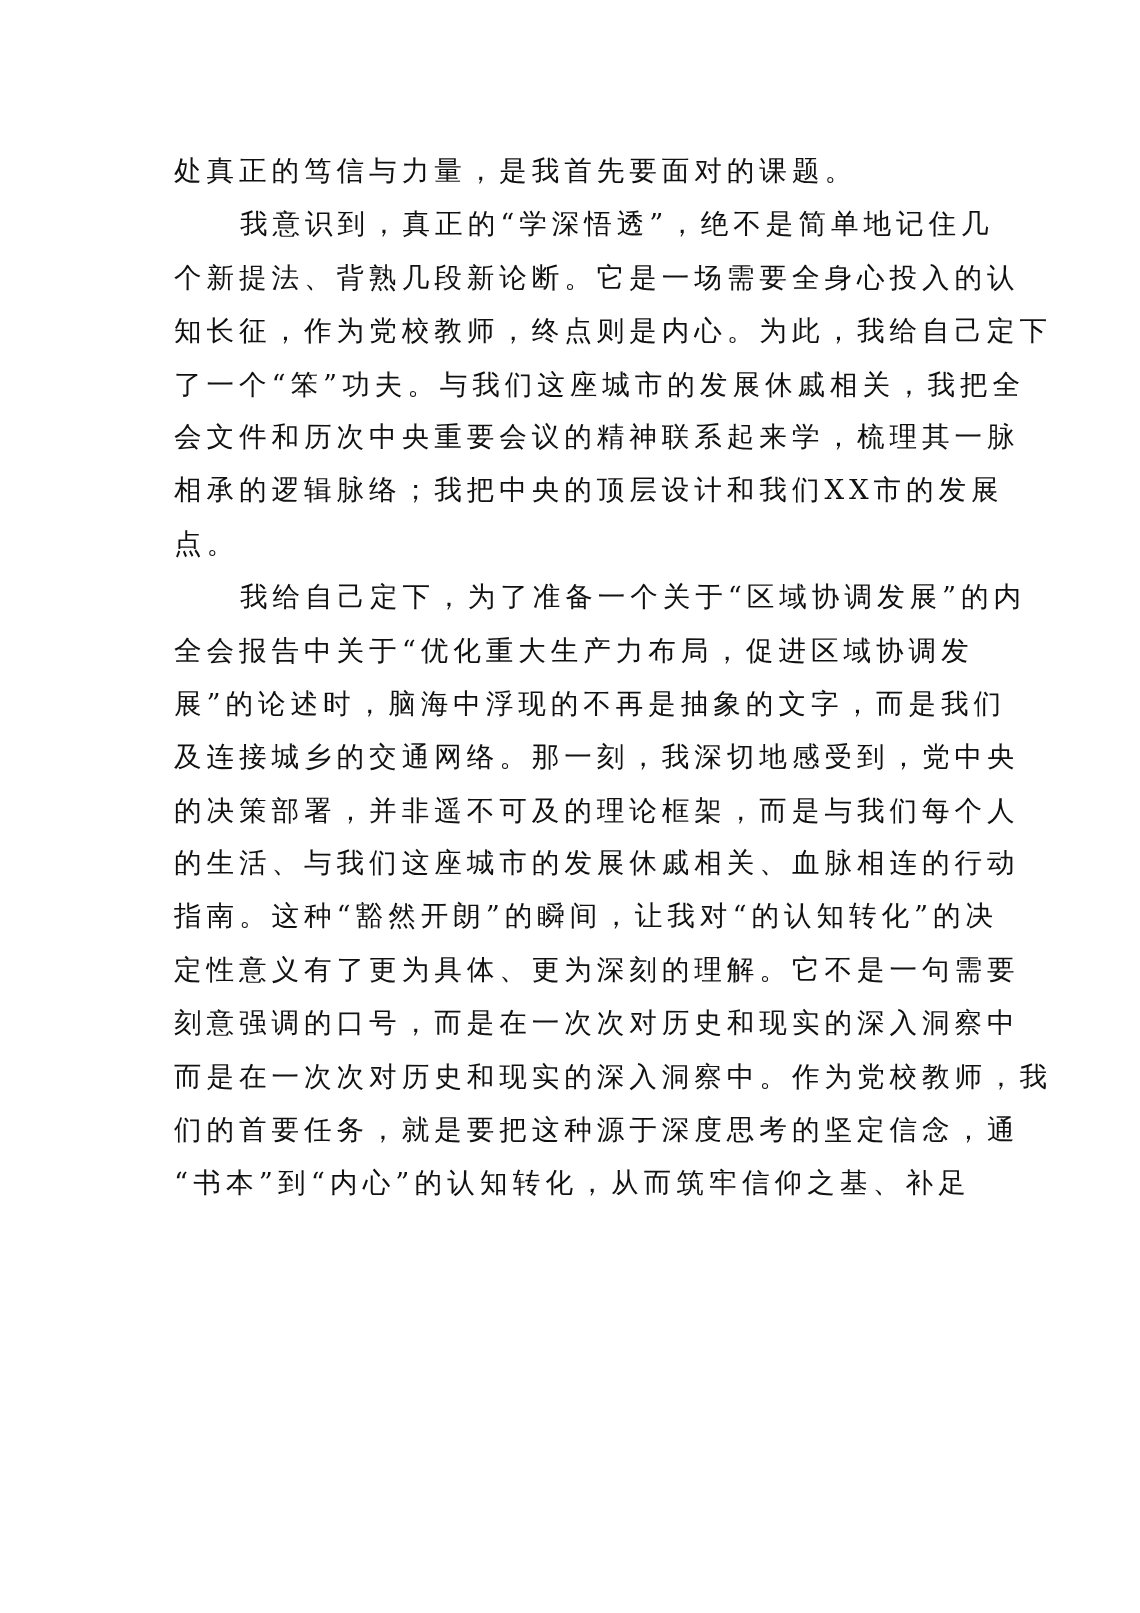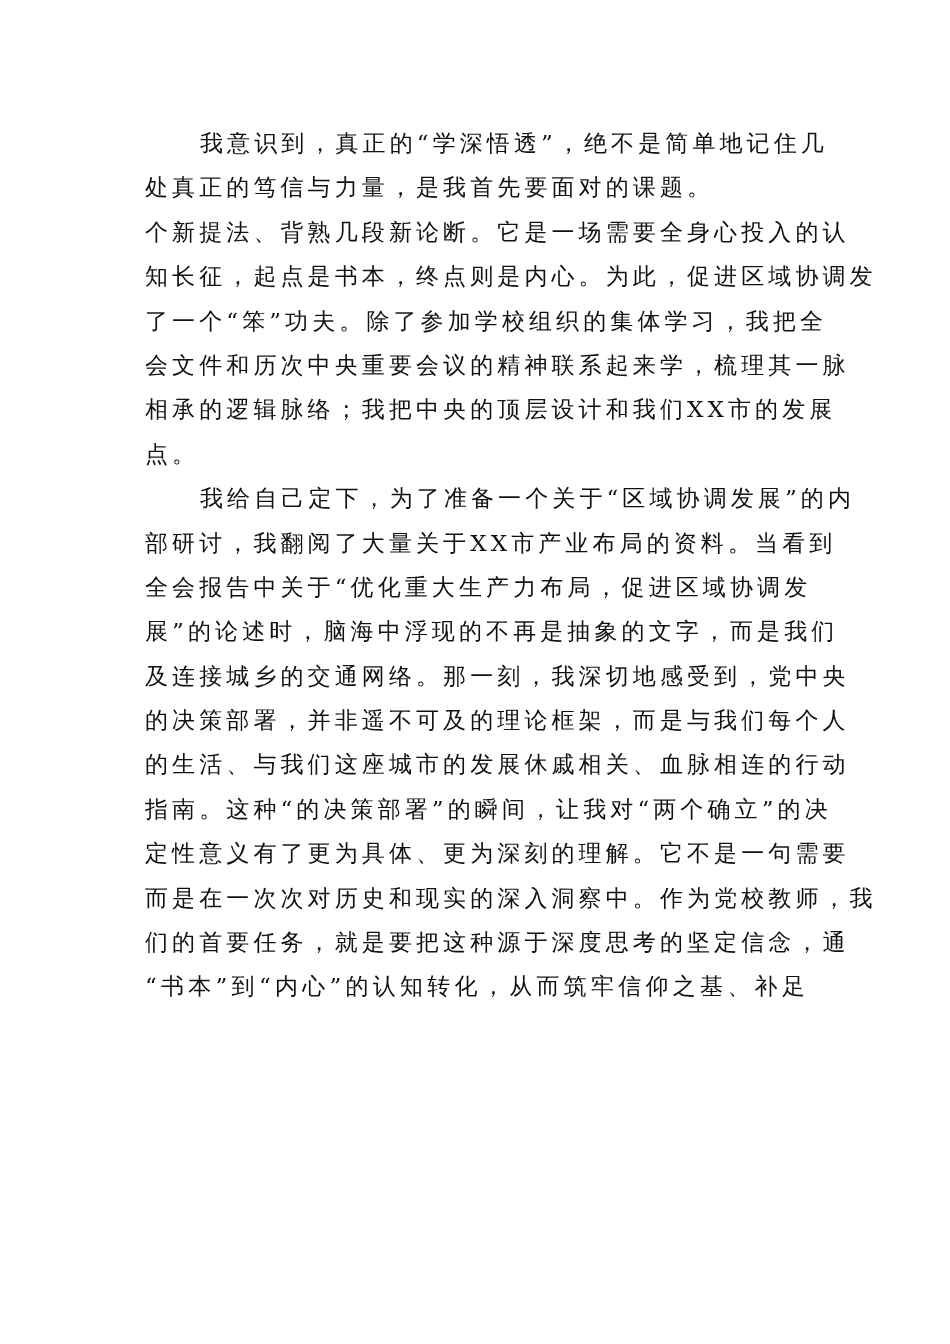--- a/index.html
+++ b/index.html
@@ -23,35 +23,35 @@
       display: block;
     }
     .line.last { text-align-last: left; }
     .indent { padding-left: 55px; }
   </style>
 </head>
 <body>
 
 <div class="page">
 
+  <div class="line last">处真正的笃信与力量，是我首先要面对的课题。</div>
+
   <div class="line indent">我意识到，真正的“学深悟透”，绝不是简单地记住几</div>
-
-  <div class="line last">处真正的笃信与力量，是我首先要面对的课题。</div>
   <div class="line">个新提法、背熟几段新论断。它是一场需要全身心投入的认</div>
-  <div class="line">知长征，起点是书本，终点则是内心。为此，促进区域协调发</div>
-  <div class="line">了一个“笨”功夫。除了参加学校组织的集体学习，我把全</div>
+  <div class="line">知长征，作为党校教师，终点则是内心。为此，我给自己定下</div>
+  <div class="line">了一个“笨”功夫。与我们这座城市的发展休戚相关，我把全</div>
   <div class="line">会文件和历次中央重要会议的精神联系起来学，梳理其一脉</div>
   <div class="line">相承的逻辑脉络；我把中央的顶层设计和我们XX市的发展</div>
   <div class="line last">点。</div>
 
   <div class="line indent">我给自己定下，为了准备一个关于“区域协调发展”的内</div>
-  <div class="line">部研讨，我翻阅了大量关于XX市产业布局的资料。当看到</div>
   <div class="line">全会报告中关于“优化重大生产力布局，促进区域协调发</div>
   <div class="line">展”的论述时，脑海中浮现的不再是抽象的文字，而是我们</div>
   <div class="line">及连接城乡的交通网络。那一刻，我深切地感受到，党中央</div>
   <div class="line">的决策部署，并非遥不可及的理论框架，而是与我们每个人</div>
   <div class="line">的生活、与我们这座城市的发展休戚相关、血脉相连的行动</div>
-  <div class="line">指南。这种“的决策部署”的瞬间，让我对“两个确立”的决</div>
+  <div class="line">指南。这种“豁然开朗”的瞬间，让我对“的认知转化”的决</div>
   <div class="line">定性意义有了更为具体、更为深刻的理解。它不是一句需要</div>
+  <div class="line">刻意强调的口号，而是在一次次对历史和现实的深入洞察中</div>
   <div class="line">而是在一次次对历史和现实的深入洞察中。作为党校教师，我</div>
   <div class="line">们的首要任务，就是要把这种源于深度思考的坚定信念，通</div>
   <div class="line">“书本”到“内心”的认知转化，从而筑牢信仰之基、补足</div>
 </div>
 
 </body></html>

